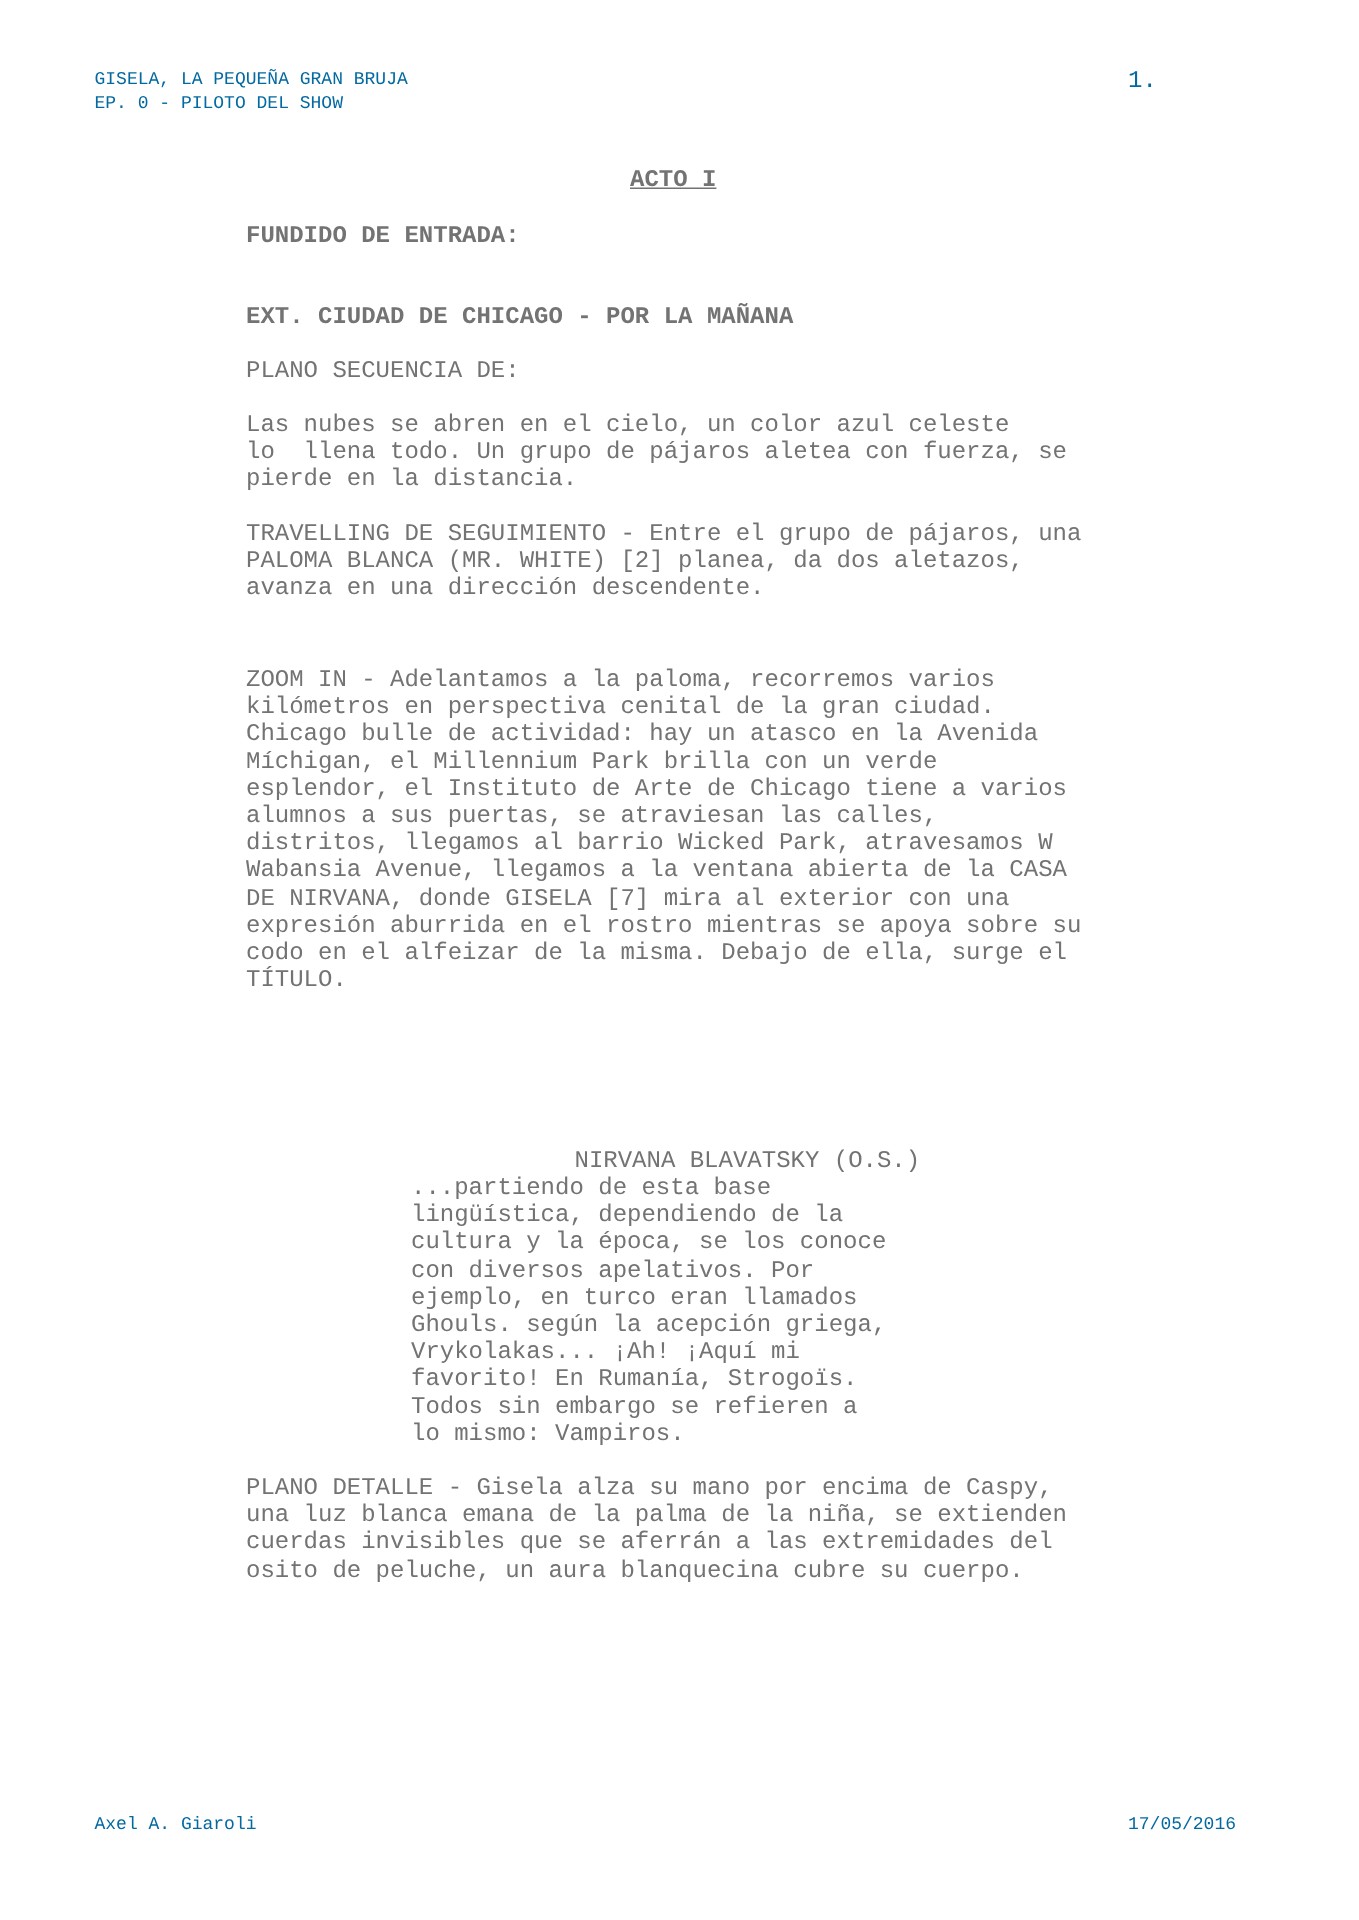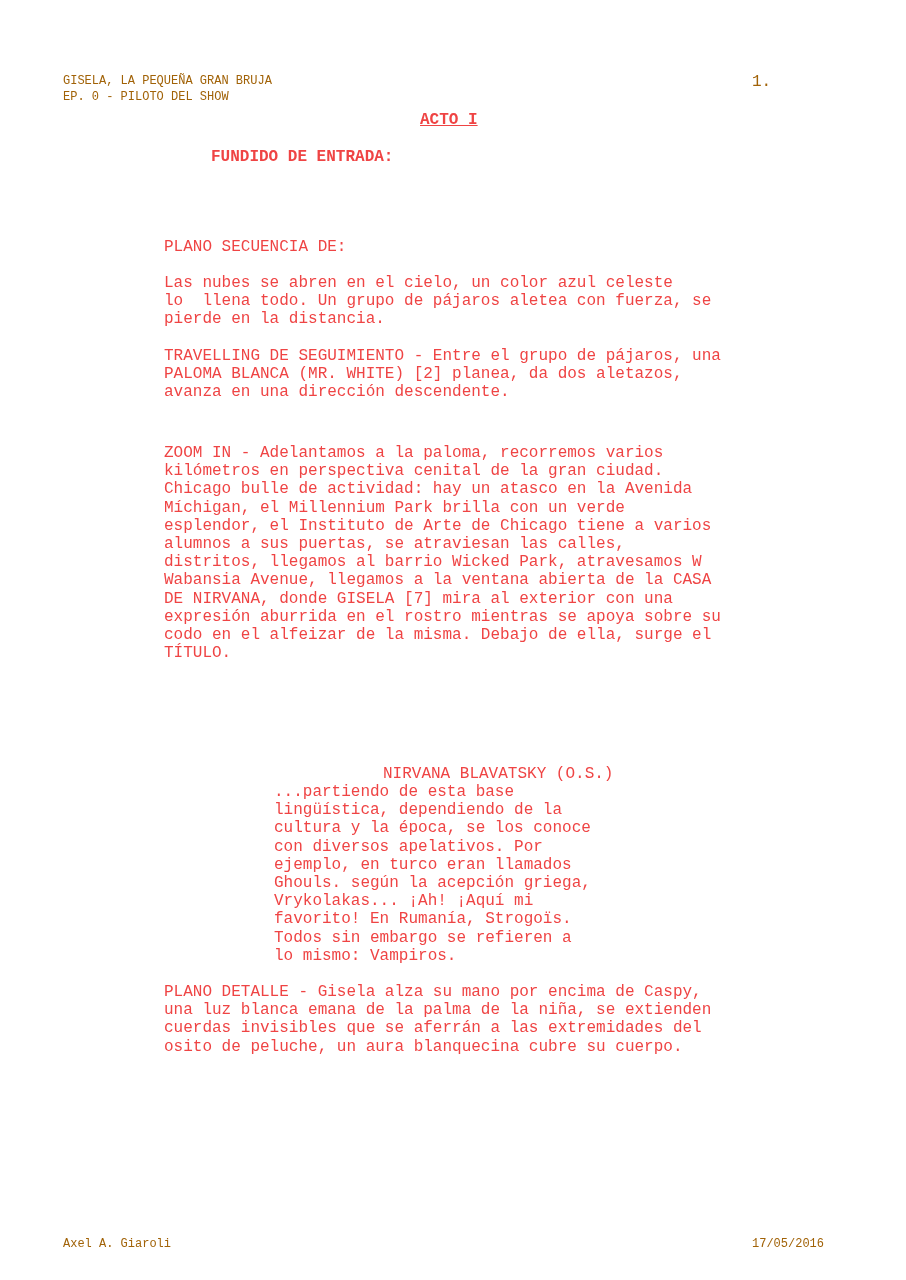--- a/index.html
+++ b/index.html
@@ -18,45 +18,43 @@
     .page {
       position: absolute;
       left: 0; top: 0;
       width: 906px; height: 1280px;
       background: #ffffff;
     }
     .hdr, .ftr {
       position: absolute;
       font-size: 12px;
       line-height: 16px;
-      color: #a16207;
+      color: #0369a1;
       white-space: pre;
-      margin-top: 28px;
     }
     .hdr-left { left: 63px; top: 45px; }
     .hdr-right { left: 752px; top: 46px; font-size: 16px; }
     .ftr-left { left: 63px; top: 1208px; }
     .ftr-right { left: 752px; top: 1208px; }
 
     .body-block {
       position: absolute;
       font-size: 16px;
       line-height: 18.2px;
       white-space: pre;
-      color: #ef4444;
+      color: #737373;
     }
     .act-title {
       left: 420px; top: 111px;
       font-weight: bold;
       text-decoration: underline;
     }
     .transition-in {
       left: 164px; top: 148px;
       font-weight: bold;
-      margin-left: 47px;
     }
     .scene-heading {
       left: 164px; top: 202px;
       font-weight: bold;
     }
     .action { left: 164px; }
     .a1 { top: 238px; }
     .a2 { top: 274px; }
     .a3 { top: 347px; }
     .a4 { top: 444px; }
@@ -75,20 +73,21 @@
 
   <div class="hdr hdr-left"><span>GISELA, LA PEQUEÑA GRAN BRUJA</span>
 <span>EP. 0 - PILOTO DEL SHOW</span></div>
 
   <div class="hdr hdr-right">1.</div>
 
   <div class="body-block act-title">ACTO I</div>
 
   <div class="body-block transition-in">FUNDIDO DE ENTRADA:</div>
 
+  <div class="body-block scene-heading">EXT. CIUDAD DE CHICAGO - POR LA MAÑANA</div>
 
   <div class="body-block action a1">PLANO SECUENCIA DE:</div>
 
   <div class="body-block action a2">Las nubes se abren en el cielo, un color azul celeste
 lo  llena todo. Un grupo de pájaros aletea con fuerza, se
 pierde en la distancia.</div>
 
   <div class="body-block action a3">TRAVELLING DE SEGUIMIENTO - Entre el grupo de pájaros, una
 PALOMA BLANCA (MR. WHITE) [2] planea, da dos aletazos,
 avanza en una dirección descendente.</div>

